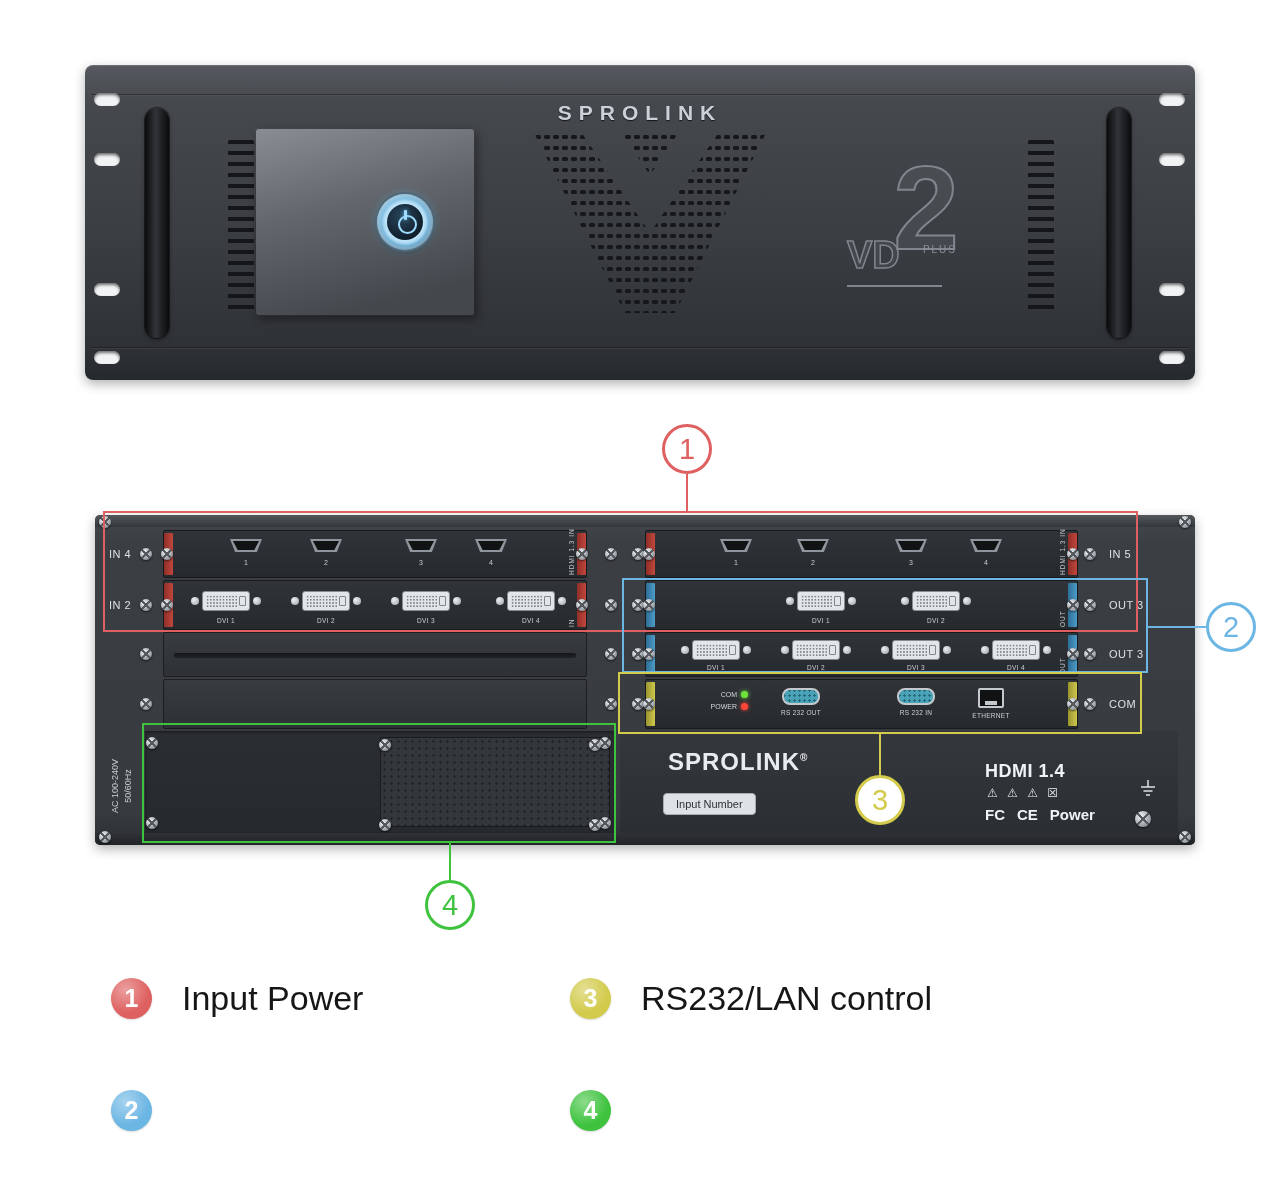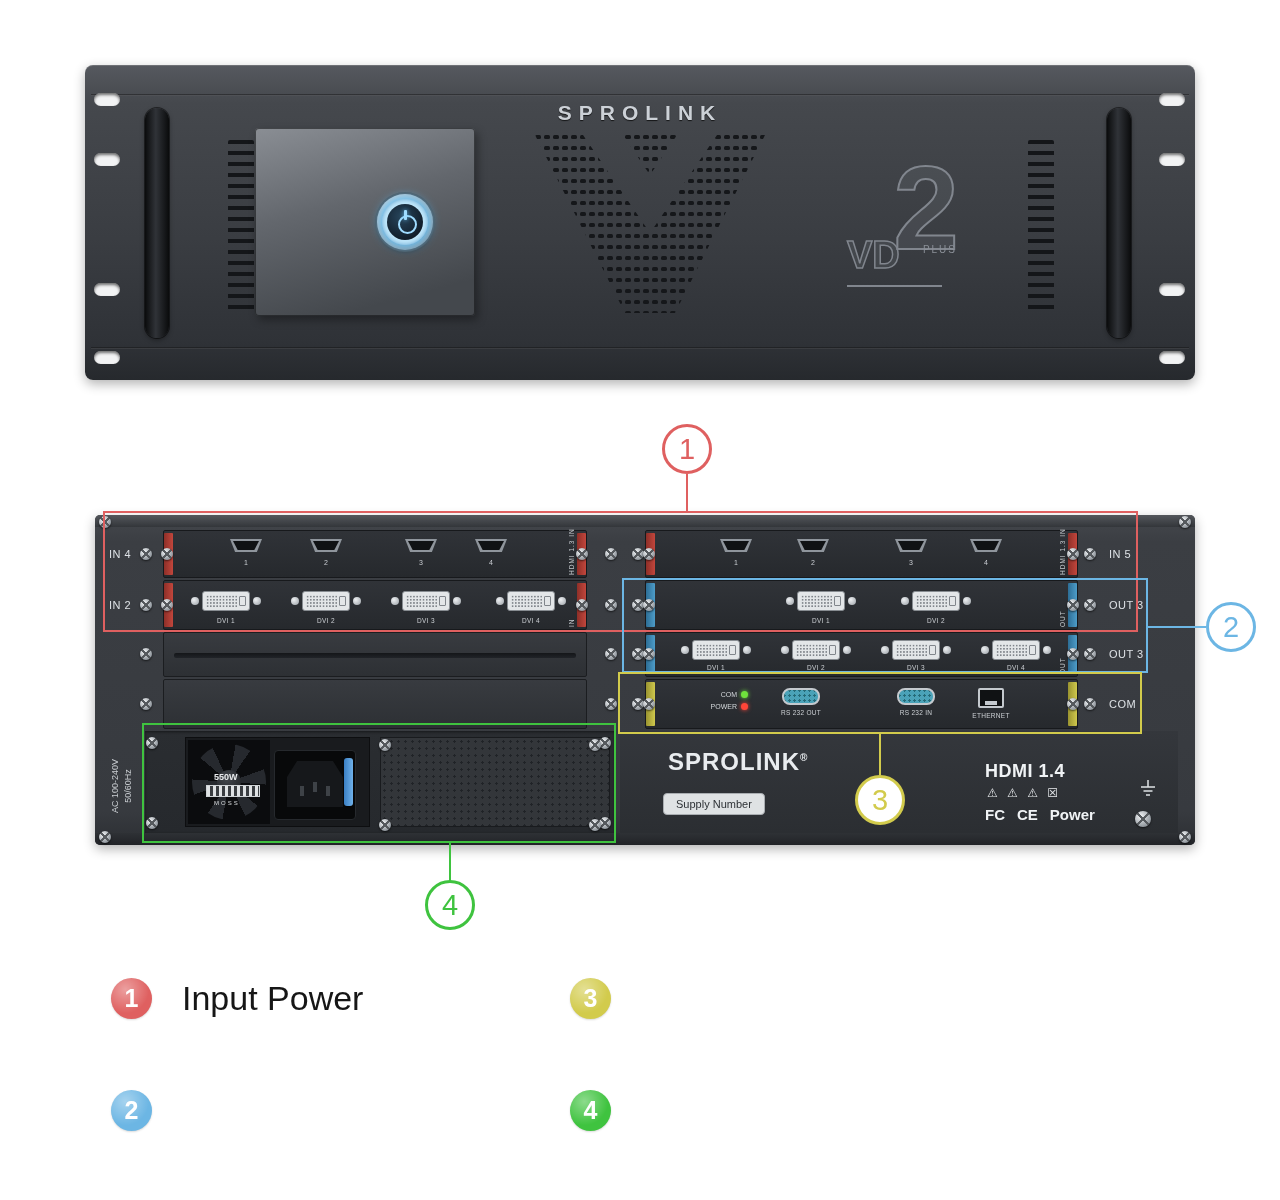--- a/index.html
+++ b/index.html
@@ -367,41 +367,31 @@
         </div>
       <div class="portgroup" style="left:312px;width:66px">
           <div class="rj45"></div>
           <div class="plabel">ETHERNET</div>
         </div>
     </div>
 
     <div class="psu-bay"></div>
     <div class="brand-bay"></div>
 
-    <div class="psu-module">
-      <div class="psu-fan"></div>
-      <div class="psu-watt">550W</div>
-      <div class="psu-stripes"></div>
-      <div class="psu-model">MOSS</div>
-      <div class="psu-inlet">
-          <div class="psu-pins"></div>
-        </div>
-      <div class="psu-clip"></div>
-    </div>
     <div class="psu-blank"></div>
 
     <div class="ac-label">
       <span>AC 100-240V</span><br>
       <span>50/60Hz</span>
     </div>
 
     <div class="rear-brand">
       <span>SPROLINK</span><sup>®</sup>
     </div>
-    <div class="serial-box">Supply Number</div>
+    <div class="serial-box">Input Number</div>
     <div class="hdmi-logo">HDMI 1.4</div>
     <div class="warn-row">⚠ ⚠ ⚠ ☒</div>
     <div class="cert-row">
       <span>FC</span>
       <span>CE</span>
       <span>Power</span>
     </div>
     <svg class="ground-icon" width="18" height="18" viewBox="0 0 18 18">
       <g stroke="#dfe3e6" stroke-width="1.5" fill="none">
         <line x1="9" y1="1" x2="9" y2="8"></line>
@@ -479,20 +469,21 @@
   <div class="legend-item" style="left:111px;top:978px">
     <div class="legend-badge" style="background-color: rgb(223, 96, 96);">
         <span>1</span>
       </div>
     <div class="legend-label">Input Power</div>
   </div>
   <div class="legend-item" style="left:570px;top:978px">
     <div class="legend-badge" style="background-color: rgb(210, 203, 76);">
         <span>3</span>
       </div>
+    <div class="legend-label">RS232/LAN control</div>
   </div>
   <div class="legend-item" style="left:111px;top:1090px">
     <div class="legend-badge" style="background-color: rgb(108, 182, 228);">
         <span>2</span>
       </div>
   </div>
   <div class="legend-item" style="left:570px;top:1090px">
     <div class="legend-badge" style="background-color: rgb(63, 195, 63);">
         <span>4</span>
       </div>

